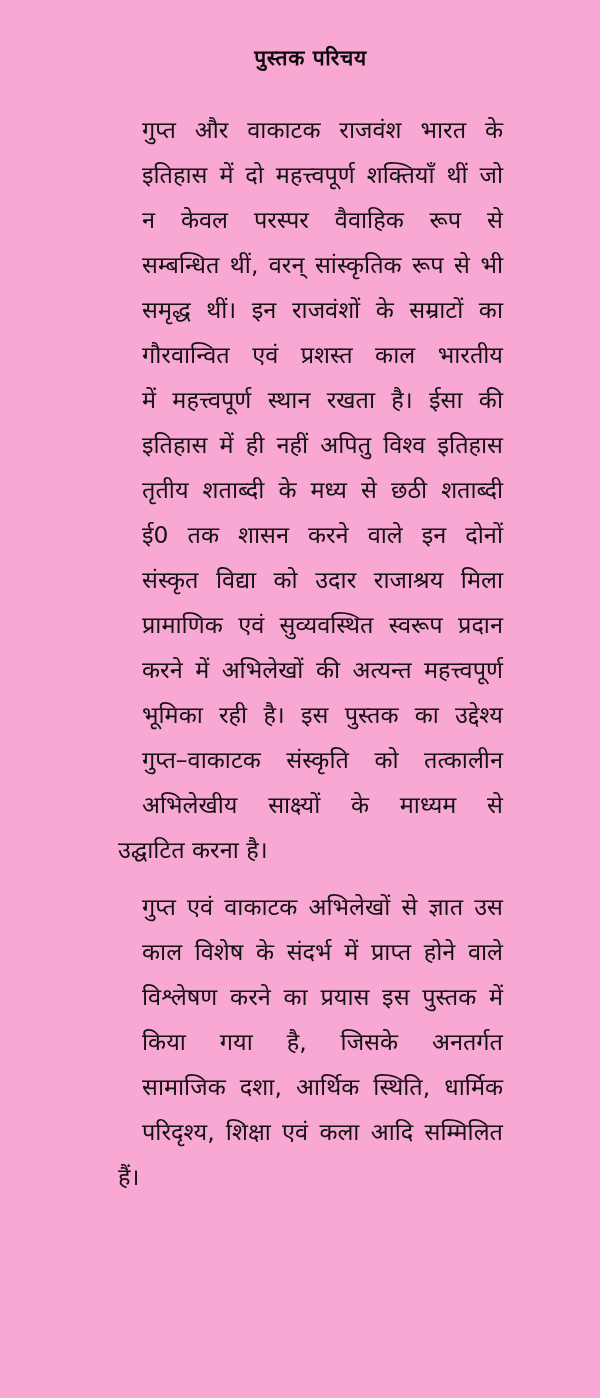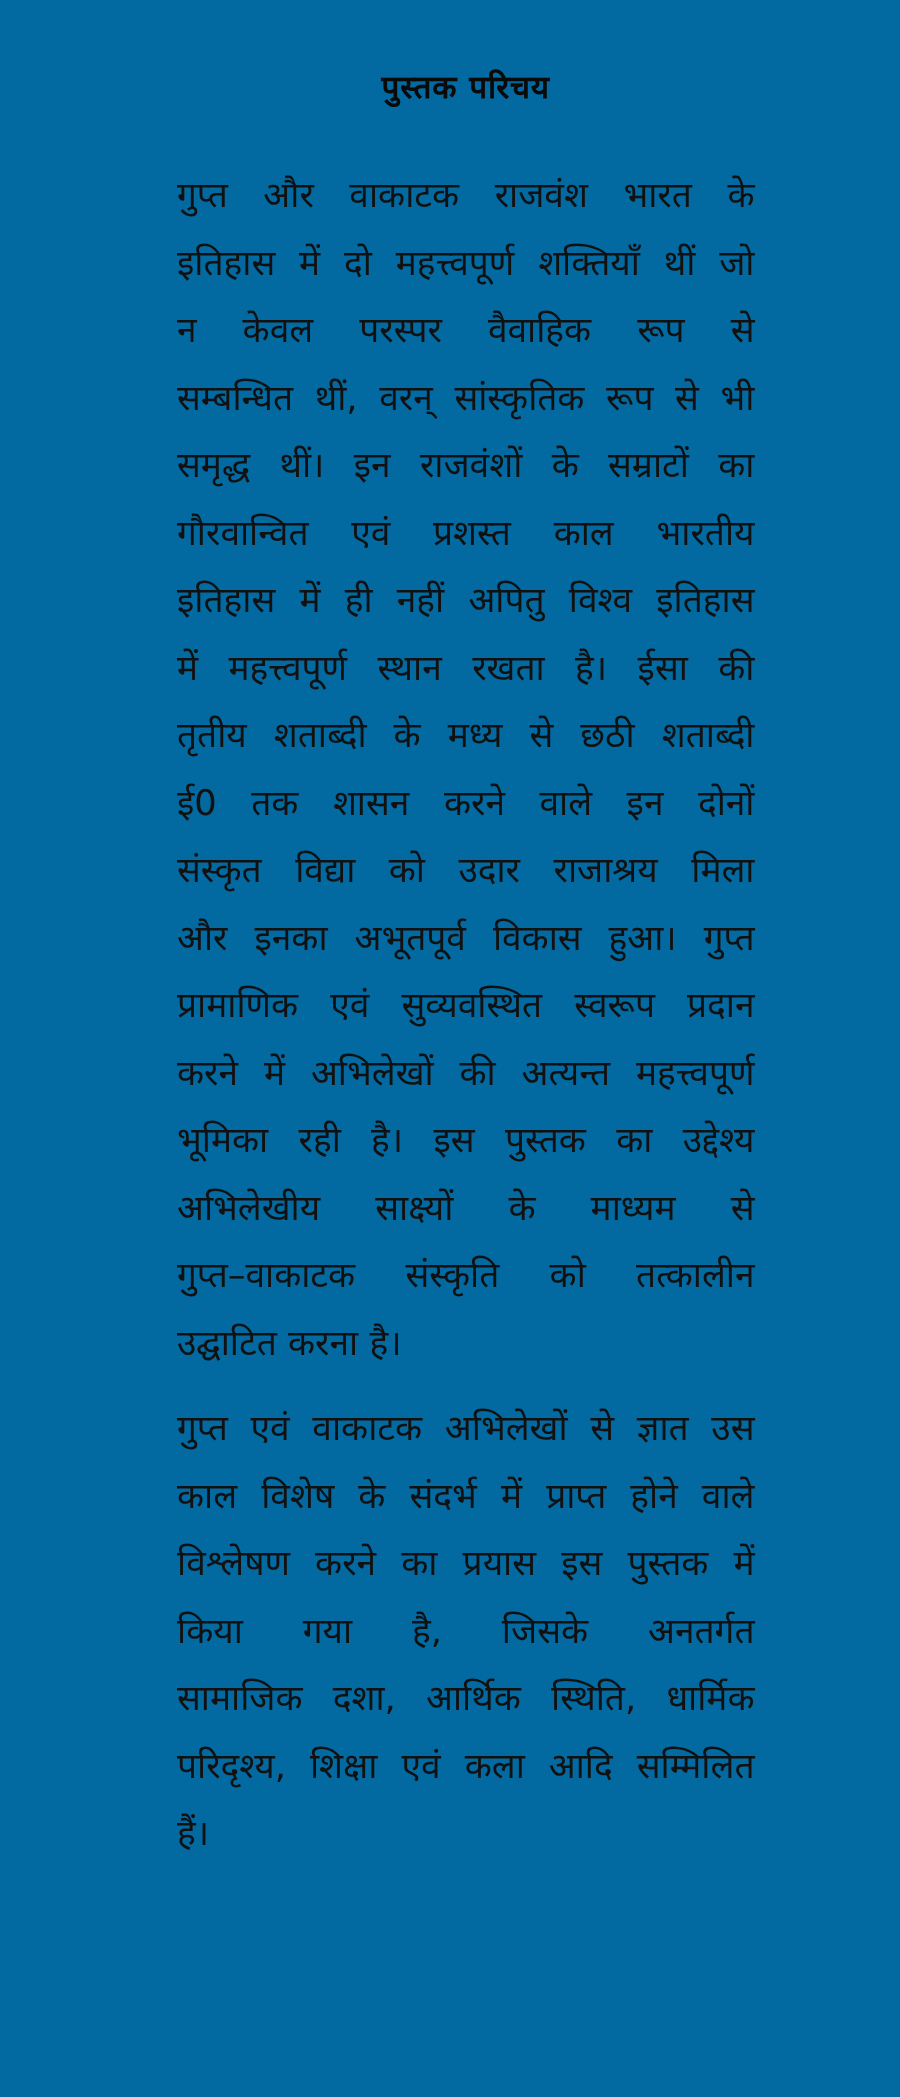--- a/index.html
+++ b/index.html
@@ -7,21 +7,21 @@
     margin: 0;
     padding: 0;
     background: #ffffff;
   }
 
   .page {
     position: relative;
     width: 600px;
     height: 1398px;
     margin: 0 auto;
-    background: #0369a1;
+    background: #f9a8d4;
     overflow: hidden;
     font-family: "DejaVu Sans", "Liberation Sans", sans-serif;
     color: #0b0b0b;
     -webkit-font-smoothing: antialiased;
   }
 
   .content {
     position: absolute;
     left: 118px;
     top: 0;
@@ -60,20 +60,21 @@
   .para-2 {
     margin-top: 12px;
   }
 
   
   .line {
     display: block;
     text-align: justify;
     text-align-last: justify;
     white-space: normal;
+    margin-left: 24px;
   }
 
   .line-last {
     display: block;
     text-align: center;
     text-align-last: left;
   }
 </style>
 </head>
 <body>
@@ -83,31 +84,30 @@
 
     <h1 class="doc-title">पुस्तक परिचय</h1>
 
     <p class="para para-1">
       <span class="line">गुप्त और वाकाटक राजवंश भारत के</span>
       <span class="line">इतिहास में दो महत्त्वपूर्ण शक्तियाँ थीं जो</span>
       <span class="line">न केवल परस्पर वैवाहिक रूप से</span>
       <span class="line">सम्बन्धित थीं, वरन् सांस्कृतिक रूप से भी</span>
       <span class="line">समृद्ध थीं। इन राजवंशों के सम्राटों का</span>
       <span class="line">गौरवान्वित एवं प्रशस्त काल भारतीय</span>
+      <span class="line">में महत्त्वपूर्ण स्थान रखता है। ईसा की</span>
       <span class="line">इतिहास में ही नहीं अपितु विश्व इतिहास</span>
-      <span class="line">में महत्त्वपूर्ण स्थान रखता है। ईसा की</span>
       <span class="line">तृतीय शताब्दी के मध्य से छठी शताब्दी</span>
       <span class="line">ई0 तक शासन करने वाले इन दोनों</span>
       <span class="line">संस्कृत विद्या को उदार राजाश्रय मिला</span>
-      <span class="line">और इनका अभूतपूर्व विकास हुआ। गुप्त</span>
       <span class="line">प्रामाणिक एवं सुव्यवस्थित स्वरूप प्रदान</span>
       <span class="line">करने में अभिलेखों की अत्यन्त महत्त्वपूर्ण</span>
       <span class="line">भूमिका रही है। इस पुस्तक का उद्देश्य</span>
+      <span class="line">गुप्त–वाकाटक संस्कृति को तत्कालीन</span>
       <span class="line">अभिलेखीय साक्ष्यों के माध्यम से</span>
-      <span class="line">गुप्त–वाकाटक संस्कृति को तत्कालीन</span>
       <span class="line-last">उद्घाटित करना है।</span>
     </p>
 
     <p class="para para-2">
       <span class="line">गुप्त एवं वाकाटक अभिलेखों से ज्ञात उस</span>
       <span class="line">काल विशेष के संदर्भ में प्राप्त होने वाले</span>
       <span class="line">विश्लेषण करने का प्रयास इस पुस्तक में</span>
       <span class="line">किया गया है, जिसके अनतर्गत</span>
       <span class="line">सामाजिक दशा, आर्थिक स्थिति, धार्मिक</span>
       <span class="line">परिदृश्य, शिक्षा एवं कला आदि सम्मिलित</span>

